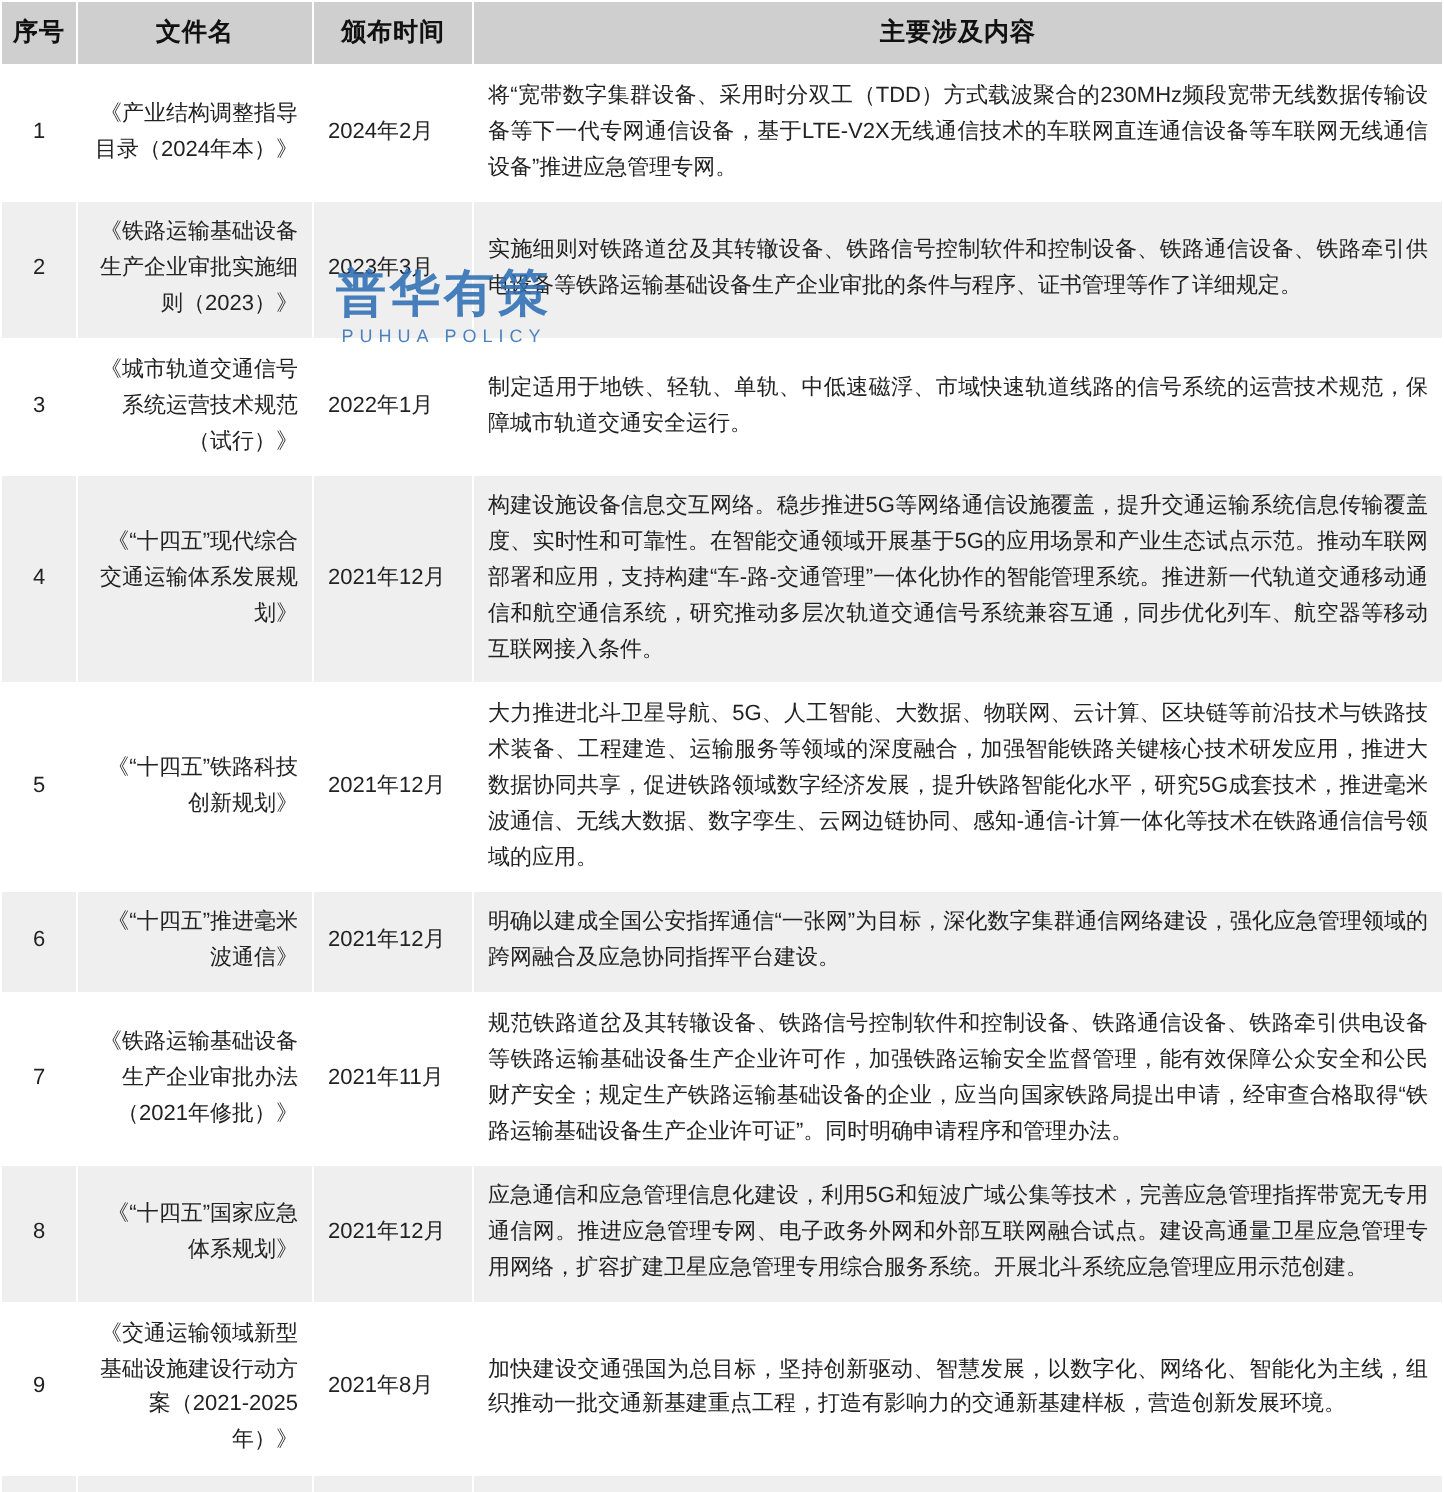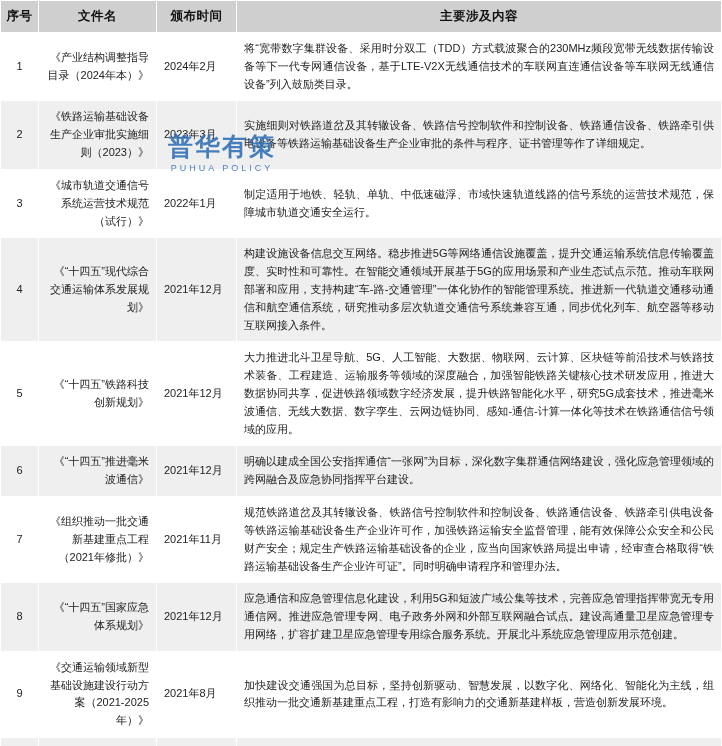--- a/index.html
+++ b/index.html
@@ -107,21 +107,21 @@
       <th class="h-name">文件名</th>
       <th class="h-date">颁布时间</th>
       <th class="h-content">主要涉及内容</th>
     </tr>
   </thead>
   <tbody>
     <tr class="row-odd">
       <td class="col-index">1</td>
       <td class="col-name">《产业结构调整指导目录（2024年本）》</td>
       <td class="col-date">2024年2月</td>
-      <td class="col-content">将“宽带数字集群设备、采用时分双工（TDD）方式载波聚合的230MHz频段宽带无线数据传输设备等下一代专网通信设备，基于LTE-V2X无线通信技术的车联网直连通信设备等车联网无线通信设备”列入鼓励类目录。</td>
+      <td class="col-content">将“宽带数字集群设备、采用时分双工（TDD）方式载波聚合的230MHz频段宽带无线数据传输设备等下一代专网通信设备，基于LTE-V2X无线通信技术的车联网直连通信设备等车联网无线通信设备”推进应急管理专网。</td>
     </tr>
     <tr class="row-even">
       <td class="col-index">2</td>
       <td class="col-name">《铁路运输基础设备生产企业审批实施细则（2023）》</td>
       <td class="col-date">2023年3月</td>
       <td class="col-content">实施细则对铁路道岔及其转辙设备、铁路信号控制软件和控制设备、铁路通信设备、铁路牵引供电设备等铁路运输基础设备生产企业审批的条件与程序、证书管理等作了详细规定。</td>
     </tr>
     <tr class="row-odd">
       <td class="col-index">3</td>
       <td class="col-name">《城市轨道交通信号系统运营技术规范（试行）》</td>
@@ -141,21 +141,21 @@
       <td class="col-content">大力推进北斗卫星导航、5G、人工智能、大数据、物联网、云计算、区块链等前沿技术与铁路技术装备、工程建造、运输服务等领域的深度融合，加强智能铁路关键核心技术研发应用，推进大数据协同共享，促进铁路领域数字经济发展，提升铁路智能化水平，研究5G成套技术，推进毫米波通信、无线大数据、数字孪生、云网边链协同、感知-通信-计算一体化等技术在铁路通信信号领域的应用。</td>
     </tr>
     <tr class="row-even">
       <td class="col-index">6</td>
       <td class="col-name">《“十四五”推进毫米波通信》</td>
       <td class="col-date">2021年12月</td>
       <td class="col-content">明确以建成全国公安指挥通信“一张网”为目标，深化数字集群通信网络建设，强化应急管理领域的跨网融合及应急协同指挥平台建设。</td>
     </tr>
     <tr class="row-odd">
       <td class="col-index">7</td>
-      <td class="col-name">《组织推动一批交通新基建重点工程（2021年修批）》</td>
+      <td class="col-name">《铁路运输基础设备生产企业审批办法（2021年修批）》</td>
       <td class="col-date">2021年11月</td>
       <td class="col-content">规范铁路道岔及其转辙设备、铁路信号控制软件和控制设备、铁路通信设备、铁路牵引供电设备等铁路运输基础设备生产企业许可作，加强铁路运输安全监督管理，能有效保障公众安全和公民财产安全；规定生产铁路运输基础设备的企业，应当向国家铁路局提出申请，经审查合格取得“铁路运输基础设备生产企业许可证”。同时明确申请程序和管理办法。</td>
     </tr>
     <tr class="row-even">
       <td class="col-index">8</td>
       <td class="col-name">《“十四五”国家应急体系规划》</td>
       <td class="col-date">2021年12月</td>
       <td class="col-content">应急通信和应急管理信息化建设，利用5G和短波广域公集等技术，完善应急管理指挥带宽无专用通信网。推进应急管理专网、电子政务外网和外部互联网融合试点。建设高通量卫星应急管理专用网络，扩容扩建卫星应急管理专用综合服务系统。开展北斗系统应急管理应用示范创建。</td>
     </tr>
     <tr class="row-odd">

